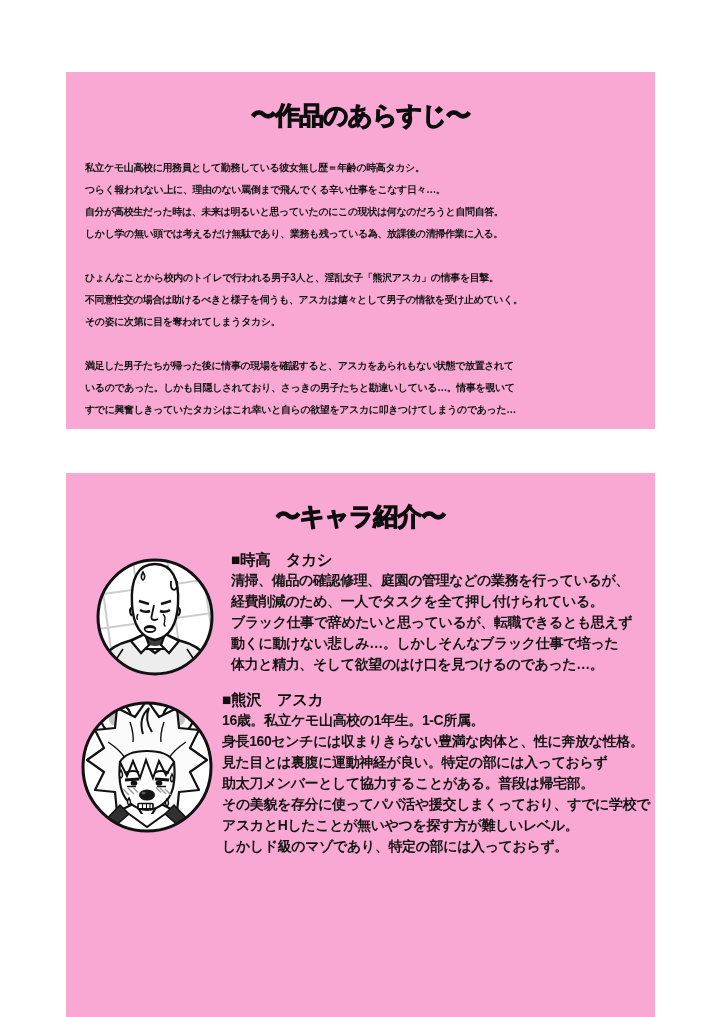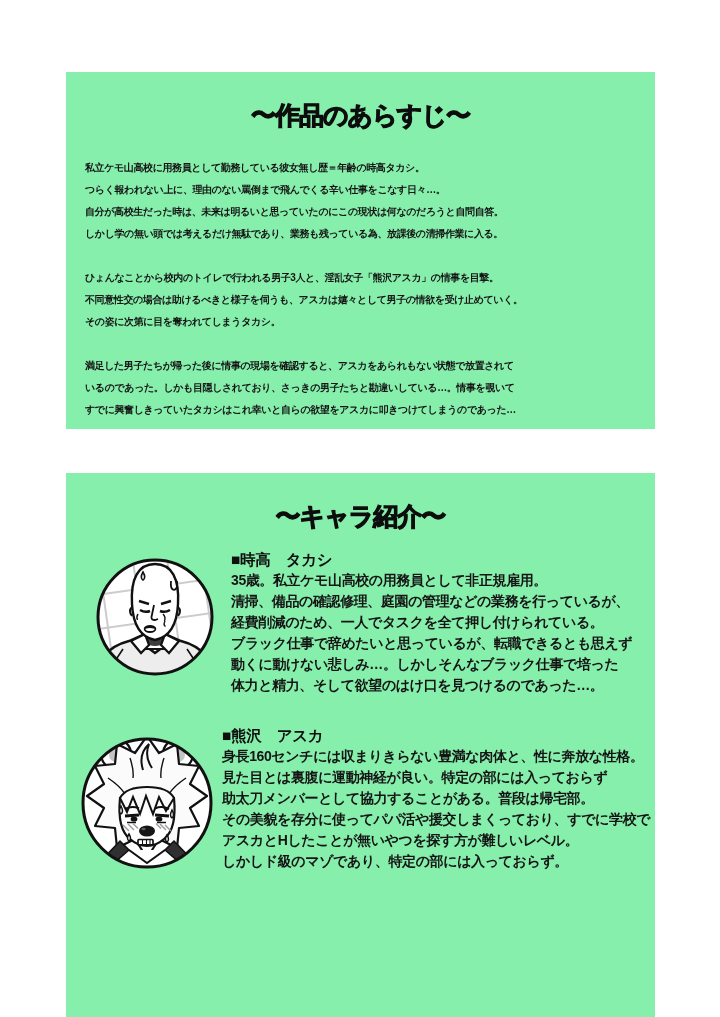--- a/index.html
+++ b/index.html
@@ -4,21 +4,21 @@
 <style>
   html,body{margin:0;padding:0;}
   body{
     width:720px;height:1017px;background:#ffffff;
     font-family:"Liberation Sans","DejaVu Sans",sans-serif;
     color:#161616;
     -webkit-font-smoothing:antialiased;
   }
   .page{position:relative;width:720px;height:1017px;background:#fff;overflow:hidden;}
   .panel{
-    position:absolute;left:66px;width:589px;background:#86efac;
+    position:absolute;left:66px;width:589px;background:#f9a8d4;
     overflow:hidden;
   }
   .panel-synopsis{top:72px;height:357px;}
   .panel-chars{top:473px;height:596px;}
   .panel-title{
     margin:0;text-align:center;
     font-size:25px;line-height:34px;font-weight:900;
     letter-spacing:-1px;color:#0d0d0d;
     -webkit-text-stroke:1.1px #0d0d0d;
     padding-top:26px;
@@ -26,21 +26,21 @@
   .synopsis-body{padding:25px 16px 0 19px;}
   .tline{
     font-size:10px;line-height:22px;font-weight:700;
     letter-spacing:-0.4px;white-space:nowrap;color:#141414;
   }
   .para + .para{margin-top:22px;}
 
   .chars-body{padding-top:16px;}
   .char-row{display:flex;align-items:flex-start;}
   .char-row-1{padding-left:29px;}
-  .char-row-2{margin-top:29px;padding-left:14px;}
+  .char-row-2{margin-top:12px;padding-left:14px;}
   .portrait{flex:none;line-height:0;}
   .portrait-1{margin-top:8px;}
   .portrait-2{margin-top:11px;}
   .char-text-1{margin-left:16px;}
   .char-text-2{margin-left:8px;}
   .char-name{
     font-size:15.5px;line-height:21px;font-weight:900;
     letter-spacing:-0.3px;color:#0f0f0f;white-space:nowrap;
   }
   .char-line{
@@ -128,21 +128,20 @@
 
               <path d="M48,15 Q44.6,21 48,23 Q51.4,21 48,15 Z" fill="#ffffff" stroke="#111" stroke-width="1.6"></path>
               <path d="M76,24 Q75,32 79,33 Q83,32 82,24" fill="none" stroke="#111" stroke-width="1.8"></path>
               <path d="M70,64 Q68,68 70.5,69.5" fill="none" stroke="#111" stroke-width="1.4"></path>
             </g>
             <circle cx="60" cy="60" r="57" fill="none" stroke="#111" stroke-width="3"></circle>
           </svg>
         </div>
         <div class="char-text char-text-1">
           <div class="char-name">■時高　タカシ</div>
-          <div class="char-line">35歳。私立ケモ山高校の用務員として非正規雇用。</div>
           <div class="char-line">清掃、備品の確認修理、庭園の管理などの業務を行っているが、</div>
           <div class="char-line">経費削減のため、一人でタスクを全て押し付けられている。</div>
           <div class="char-line">ブラック仕事で辞めたいと思っているが、転職できるとも思えず</div>
           <div class="char-line">動くに動けない悲しみ…。しかしそんなブラック仕事で培った</div>
           <div class="char-line">体力と精力、そして欲望のはけ口を見つけるのであった…。</div>
         </div>
       </div>
 
       <div class="char-row char-row-2">
         <div class="portrait portrait-2">
@@ -200,20 +199,21 @@
               <path d="M41,70 Q38,76 41,78 Q44,76 41,70 Z" fill="#ffffff" stroke="#111" stroke-width="1.5"></path>
               <path d="M92,74 Q89,80 92,82 Q95,80 92,74 Z" fill="#ffffff" stroke="#111" stroke-width="1.5"></path>
               <path d="M49,98 Q46,103 49,105 Q52,103 49,98 Z" fill="#ffffff" stroke="#111" stroke-width="1.5"></path>
               <path d="M87,99 Q84,104 87,106 Q90,104 87,99 Z" fill="#ffffff" stroke="#111" stroke-width="1.5"></path>
             </g>
             <circle cx="67" cy="67" r="64" fill="none" stroke="#111" stroke-width="3"></circle>
           </svg>
         </div>
         <div class="char-text char-text-2">
           <div class="char-name">■熊沢　アスカ</div>
+          <div class="char-line">16歳。私立ケモ山高校の1年生。1-C所属。</div>
           <div class="char-line">身長160センチには収まりきらない豊満な肉体と、性に奔放な性格。</div>
           <div class="char-line">見た目とは裏腹に運動神経が良い。特定の部には入っておらず</div>
           <div class="char-line">助太刀メンバーとして協力することがある。普段は帰宅部。</div>
           <div class="char-line">その美貌を存分に使ってパパ活や援交しまくっており、すでに学校で</div>
           <div class="char-line">アスカとHしたことが無いやつを探す方が難しいレベル。</div>
           <div class="char-line">しかしド級のマゾであり、特定の部には入っておらず。</div>
         </div>
       </div>
 
     </div>

